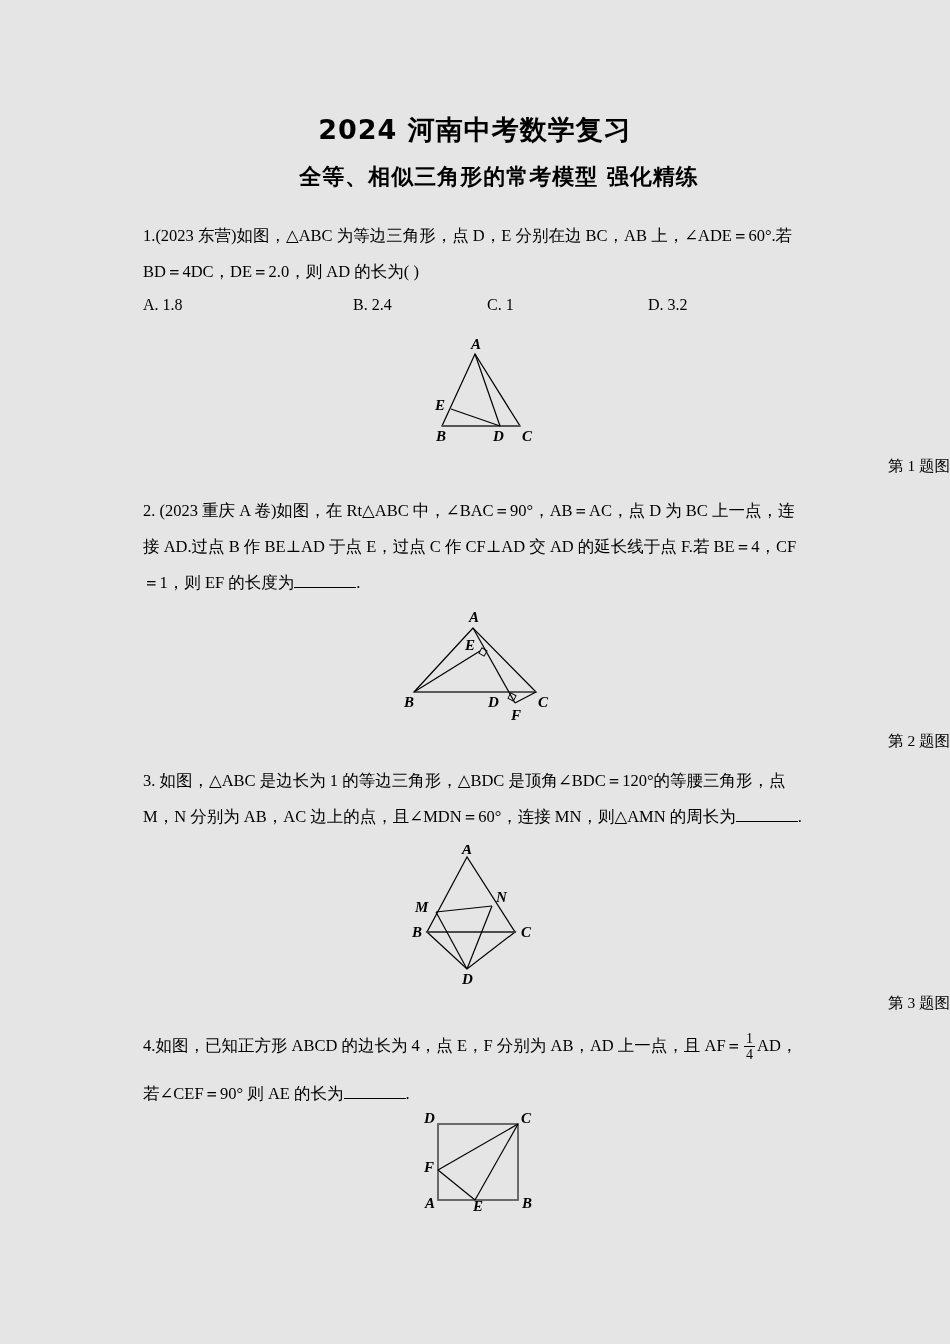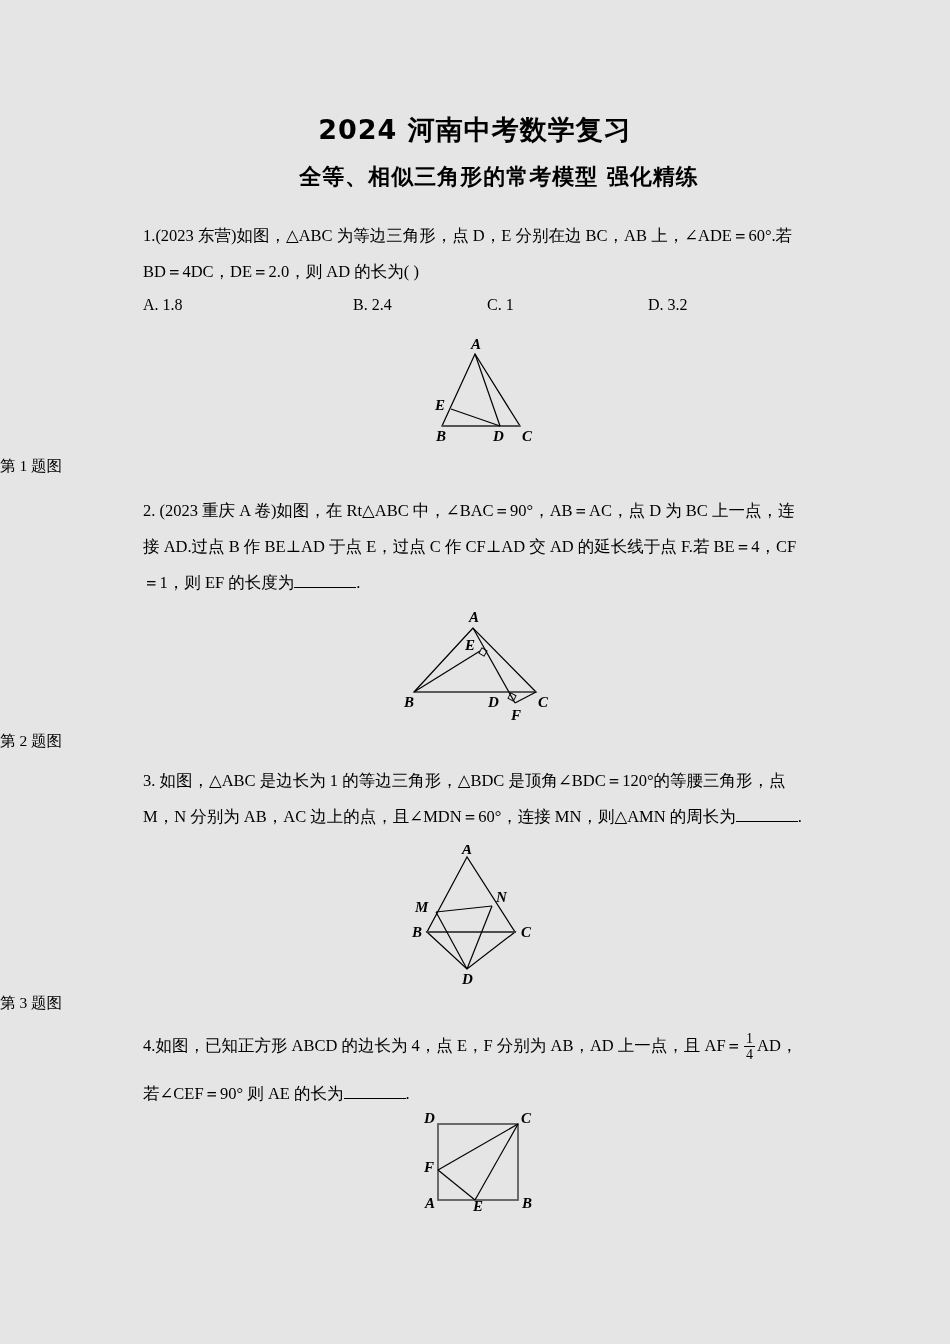--- a/index.html
+++ b/index.html
@@ -86,21 +86,21 @@
   
   .figure {
     position: absolute;
     left: 0;
     width: 950px;
     text-align: center;
   }
   .figure svg { display: inline-block; }
   .fig-caption {
     font-size: 15.5px;
-    text-align: left;
+    text-align: right;
     margin-top: 4px;
   }
   .lbl {
     font-family: "Liberation Serif", "DejaVu Serif", serif;
     font-style: italic;
     font-weight: bold;
     font-size: 15px;
   }
 </style>
 </head>

